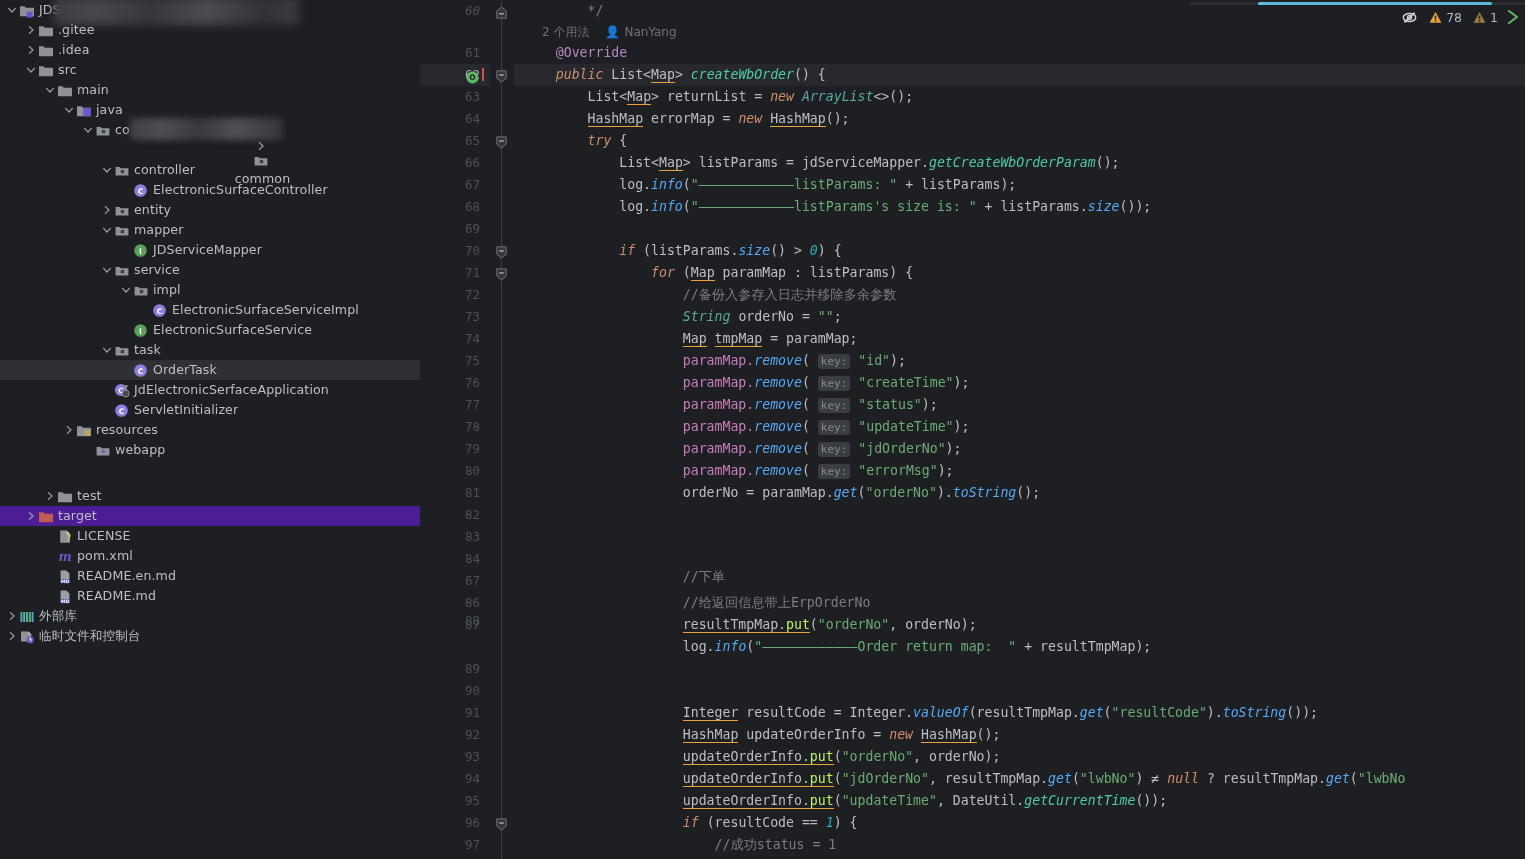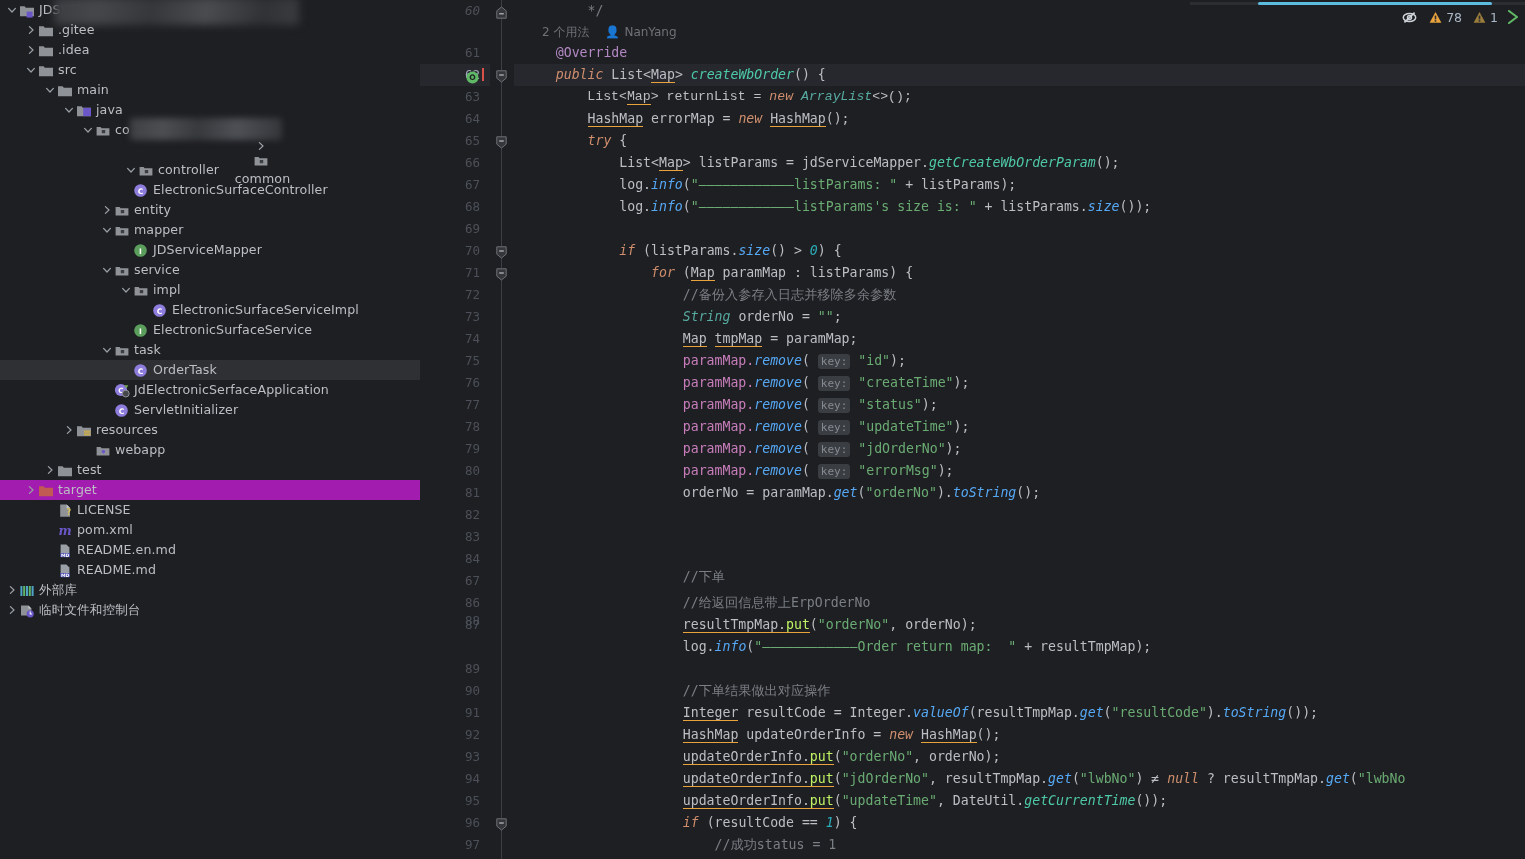--- a/index.html
+++ b/index.html
@@ -15,21 +15,21 @@
   .tree{
     width:420px;height:859px;background:#1e1f22;
     position:relative;overflow:hidden;flex:0 0 420px;
     font-size:12.6px;color:#bcbec4;
   }
   .row{
     height:20px;line-height:20px;display:flex;align-items:center;
     white-space:nowrap;position:relative;
   }
   .row.sel{background:#2e3033;}
-  .row.target-row{background:#a21caf;}
+  .row.target-row{background:#4c1d95;}
   .arrow{width:12px;height:20px;flex:0 0 12px;display:flex;align-items:center;justify-content:center;}
   .arrow svg{display:block;}
   .spacer{flex:0 0 12px;}
   .ico{width:17px;height:20px;flex:0 0 17px;display:flex;align-items:center;justify-content:center;}
   .lbl{padding-left:4px;color:#bcbec4;letter-spacing:.1px;}
 
   
   .blur1{position:absolute;left:55px;top:-3px;width:245px;height:28px;
     background:linear-gradient(100deg,#3b3d41 0%,#45474b 18%,#35373a 40%,#4a4c50 62%,#303235 85%,#3a3c40 100%);
     filter:blur(4px);border-radius:3px;}
@@ -209,21 +209,21 @@
           </svg>
         </span>
         <span class="ico">
           <svg width="16" height="15" viewBox="0 0 16 15">
             <path d="M1.6 4h4l1 1.3h7.8v7.2H1.6z" fill="#8f9398"></path>
             <rect x="6.8" y="7" width="3.4" height="3.2" fill="#3b3d42"></rect>
           </svg>
         </span>
         <span class="lbl">common</span>
       </div>
-      <div class="row" style="padding-left:101px;margin-left:24px;">
+      <div class="row" style="padding-left:101px;">
         <span class="arrow">
           <svg width="10" height="10" viewBox="0 0 10 10">
             <path d="M1.6 3.4 L5 7 L8.4 3.4" fill="none" stroke="#9aa0a6" stroke-width="1.25" stroke-linecap="round" stroke-linejoin="round"></path>
           </svg>
         </span>
         <span class="ico">
           <svg width="16" height="15" viewBox="0 0 16 15">
             <path d="M1.6 4h4l1 1.3h7.8v7.2H1.6z" fill="#8f9398"></path>
             <rect x="6.8" y="7" width="3.4" height="3.2" fill="#3b3d42"></rect>
           </svg>
@@ -391,21 +391,21 @@
       <div class="row" style="padding-left:82px;">
         <span class="spacer"></span>
         <span class="ico">
           <svg width="16" height="15" viewBox="0 0 16 15">
             <path d="M1.6 4h4l1 1.3h7.8v7.2H1.6z" fill="#8f9398"></path>
             <circle cx="8.4" cy="8.6" r="1.8" fill="#6b57c7"></circle>
           </svg>
         </span>
         <span class="lbl">webapp</span>
       </div>
-      <div class="row" style="padding-left:44px;">
+      <div class="row" style="padding-left:44px;margin-top:26px;">
         <span class="arrow">
           <svg width="10" height="10" viewBox="0 0 10 10">
             <path d="M3.4 1.6 L7 5 L3.4 8.4" fill="none" stroke="#9aa0a6" stroke-width="1.25" stroke-linecap="round" stroke-linejoin="round"></path>
           </svg>
         </span>
         <span class="ico">
           <svg width="16" height="15" viewBox="0 0 16 15">
             <path d="M1 3.2h4.6l1.2 1.6H15v8.4H1z" fill="#8f9398"></path>
           </svg>
         </span>
@@ -575,21 +575,21 @@
             <path d="M0.8 0.8h9.4v7.4L5.5 12 0.8 8.2z" fill="#34363a" stroke="#6e7177" stroke-width="1"></path>
             <rect x="3.2" y="4.4" width="4.6" height="1.2" fill="#b9bdc4"></rect>
           </svg></div>
       </div>
     <div class="codearea" id="codearea">
         <div class="cl" style="top:0px;left:10px;"><span class="plain">        </span><span class="cmt">*/</span></div>
         <div class="cvline" style="top:22px;left:28px;"><span>2 个用法</span><span style="margin-left:16px;">👤</span><span style="margin-left:4px;">NanYang</span></div>
         <div class="cl" style="top:42px;left:10px;"><span class="plain">    </span><span class="ann">@Override</span></div>
         <div class="hlrow" style="top:64px;"></div>
         <div class="cl" style="top:64px;left:10px;"><span class="plain">    </span><span class="kw">public </span><span class="cls">List</span><span class="plain">&lt;</span><span class="link">Map</span><span class="plain">&gt; </span><span class="mthg">createWbOrder</span><span class="plain">() {</span></div>
-        <div class="cl" style="top:86px;left:10px;font-family:Liberation Mono, monospace;"><span class="plain">        </span><span class="cls">List</span><span class="plain">&lt;</span><span class="link">Map</span><span class="plain">&gt; returnList = </span><span class="kw">new </span><span class="mthd">ArrayList</span><span class="plain">&lt;&gt;();</span></div>
+        <div class="cl" style="top:86px;left:10px;"><span class="plain">        </span><span class="cls">List</span><span class="plain">&lt;</span><span class="link">Map</span><span class="plain">&gt; returnList = </span><span class="kw">new </span><span class="mthd">ArrayList</span><span class="plain">&lt;&gt;();</span></div>
         <div class="cl" style="top:108px;left:10px;"><span class="plain">        </span><span class="link">HashMap</span><span class="plain"> errorMap = </span><span class="kw">new </span><span class="link">HashMap</span><span class="plain">();</span></div>
         <div class="cl" style="top:130px;left:10px;"><span class="plain">        </span><span class="kw">try</span><span class="plain"> {</span></div>
         <div class="cl" style="top:152px;left:10px;"><span class="plain">            </span><span class="cls">List</span><span class="plain">&lt;</span><span class="link">Map</span><span class="plain">&gt; listParams = jdServiceMapper.</span><span class="mthg">getCreateWbOrderParam</span><span class="plain">();</span></div>
         <div class="cl" style="top:174px;left:10px;"><span class="plain">            </span><span class="plain">log.</span><span class="mthi">info</span><span class="plain">(</span><span class="str">"————————————listParams: "</span><span class="plain"> + listParams);</span></div>
         <div class="cl" style="top:196px;left:10px;"><span class="plain">            </span><span class="plain">log.</span><span class="mthi">info</span><span class="plain">(</span><span class="str">"————————————listParams's size is: "</span><span class="plain"> + listParams.</span><span class="mthi">size</span><span class="plain">());</span></div>
         <div class="cl" style="top:218px;left:10px;"></div>
         <div class="cl" style="top:240px;left:10px;"><span class="plain">            </span><span class="kw">if</span><span class="plain"> (listParams.</span><span class="mthi">size</span><span class="plain">() &gt; </span><span class="num">0</span><span class="plain">) {</span></div>
         <div class="cl" style="top:262px;left:10px;"><span class="plain">                </span><span class="kw">for</span><span class="plain"> (</span><span class="link">Map</span><span class="plain"> paramMap : listParams) {</span></div>
         <div class="cl" style="top:284px;left:10px;"><span class="plain">                    </span><span class="cmt">//备份入参存入日志并移除多余参数</span></div>
         <div class="cl" style="top:306px;left:10px;"><span class="plain">                    </span><span class="mthd">String</span><span class="plain"> orderNo = </span><span class="str">""</span><span class="plain">;</span></div>
@@ -601,21 +601,20 @@
         <div class="cl" style="top:438px;left:10px;"><span class="plain">                    </span><span class="fld">paramMap.</span><span class="mthi">remove</span><span class="plain">( </span><span class="hint">key:</span><span class="plain"> </span><span class="str">"jdOrderNo"</span><span class="plain">);</span></div>
         <div class="cl" style="top:460px;left:10px;"><span class="plain">                    </span><span class="fld">paramMap.</span><span class="mthi">remove</span><span class="plain">( </span><span class="hint">key:</span><span class="plain"> </span><span class="str">"errorMsg"</span><span class="plain">);</span></div>
         <div class="cl" style="top:482px;left:10px;"><span class="plain">                    </span><span class="plain">orderNo = paramMap.</span><span class="mthi">get</span><span class="plain">(</span><span class="str">"orderNo"</span><span class="plain">).</span><span class="mthi">toString</span><span class="plain">();</span></div>
         <div class="cl" style="top:504px;left:10px;"></div>
         <div class="cl" style="top:526px;left:10px;margin-top:40px;"><span class="plain">                    </span><span class="cmt">//下单</span></div>
         <div class="cl" style="top:570px;left:10px;"></div>
         <div class="cl" style="top:592px;left:10px;"><span class="plain">                    </span><span class="cmt">//给返回信息带上ErpOrderNo</span></div>
         <div class="cl" style="top:614px;left:10px;"><span class="plain">                    </span><span class="link">resultTmpMap.</span><span class="lnkmet">put</span><span class="plain">(</span><span class="str">"orderNo"</span><span class="plain">, orderNo);</span></div>
         <div class="cl" style="top:636px;left:10px;"><span class="plain">                    </span><span class="plain">log.</span><span class="mthi">info</span><span class="plain">(</span><span class="str">"————————————Order return map:  "</span><span class="plain"> + resultTmpMap);</span></div>
         <div class="cl" style="top:658px;left:10px;"></div>
-        <div class="cl" style="top:680px;left:10px;"><span class="plain">                    </span><span class="cmt">//下单结果做出对应操作</span></div>
         <div class="cl" style="top:702px;left:10px;"><span class="plain">                    </span><span class="link">Integer</span><span class="plain"> resultCode = Integer.</span><span class="mthi">valueOf</span><span class="plain">(resultTmpMap.</span><span class="mthi">get</span><span class="plain">(</span><span class="str">"resultCode"</span><span class="plain">).</span><span class="mthi">toString</span><span class="plain">());</span></div>
         <div class="cl" style="top:724px;left:10px;"><span class="plain">                    </span><span class="link">HashMap</span><span class="plain"> updateOrderInfo = </span><span class="kw">new </span><span class="link">HashMap</span><span class="plain">();</span></div>
         <div class="cl" style="top:746px;left:10px;"><span class="plain">                    </span><span class="link">updateOrderInfo.</span><span class="lnkmet">put</span><span class="plain">(</span><span class="str">"orderNo"</span><span class="plain">, orderNo);</span></div>
         <div class="cl" style="top:768px;left:10px;"><span class="plain">                    </span><span class="link">updateOrderInfo.</span><span class="lnkmet">put</span><span class="plain">(</span><span class="str">"jdOrderNo"</span><span class="plain">, resultTmpMap.</span><span class="mthi">get</span><span class="plain">(</span><span class="str">"lwbNo"</span><span class="plain">) ≠ </span><span class="kw">null</span><span class="plain"> ? resultTmpMap.</span><span class="mthi">get</span><span class="plain">(</span><span class="str">"lwbNo</span></div>
         <div class="cl" style="top:790px;left:10px;"><span class="plain">                    </span><span class="link">updateOrderInfo.</span><span class="lnkmet">put</span><span class="plain">(</span><span class="str">"updateTime"</span><span class="plain">, DateUtil.</span><span class="mthg">getCurrentTime</span><span class="plain">());</span></div>
         <div class="cl" style="top:812px;left:10px;"><span class="plain">                    </span><span class="kw">if</span><span class="plain"> (resultCode </span><span class="plain">==</span><span class="plain"> </span><span class="num">1</span><span class="plain">) {</span></div>
         <div class="cl" style="top:834px;left:10px;"><span class="plain">                        </span><span class="cmt">//成功status = 1</span></div>
       </div>
   </div>
 

